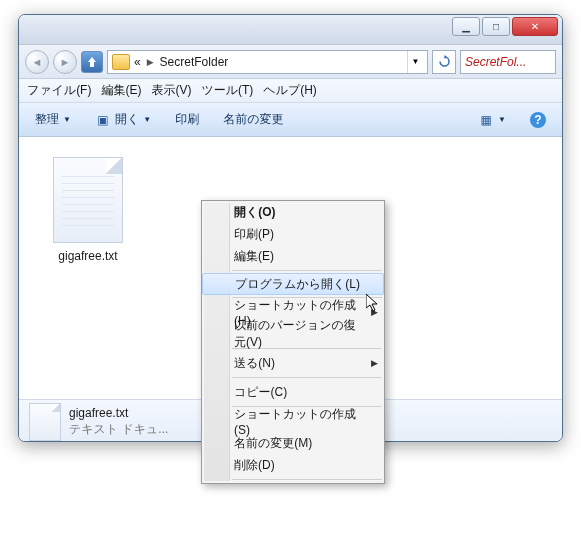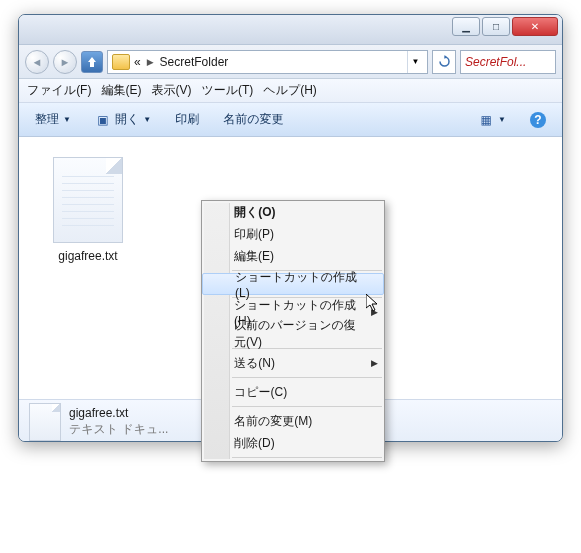--- a/index.html
+++ b/index.html
@@ -174,35 +174,36 @@
     </div>
   </div>
 </div>
 
 <div class="ctxmenu">
   <div class="gutter"></div>
   <div class="citem bold">開く(O)</div>
   <div class="citem">印刷(P)</div>
   <div class="citem">編集(E)</div>
   <div class="csep"></div>
-  <div class="citem hl">ショートカットの作成(L)</div>
+  <div class="citem hl">プログラムから開く(L)</div>
   <div class="csep"></div>
   <div class="citem">
       <span>ショートカットの作成(H)</span>
       <span class="carrow">▶</span>
     </div>
   <div class="citem">以前のバージョンの復元(V)</div>
   <div class="csep"></div>
   <div class="citem">
       <span>送る(N)</span>
       <span class="carrow">▶</span>
     </div>
   <div class="csep"></div>
   <div class="citem">コピー(C)</div>
   <div class="csep"></div>
+  <div class="citem">ショートカットの作成(S)</div>
   <div class="citem">名前の変更(M)</div>
   <div class="citem">削除(D)</div>
   <div class="csep"></div>
 </div>
 
 <svg class="cursor" width="16" height="20">
   <path d="M0 0 L0 14 L4 11 L7 17 L9 16 L6 10 L11 10 Z" fill="#fff" stroke="#000" stroke-width="1"></path>
 </svg>
 
 </body></html>

